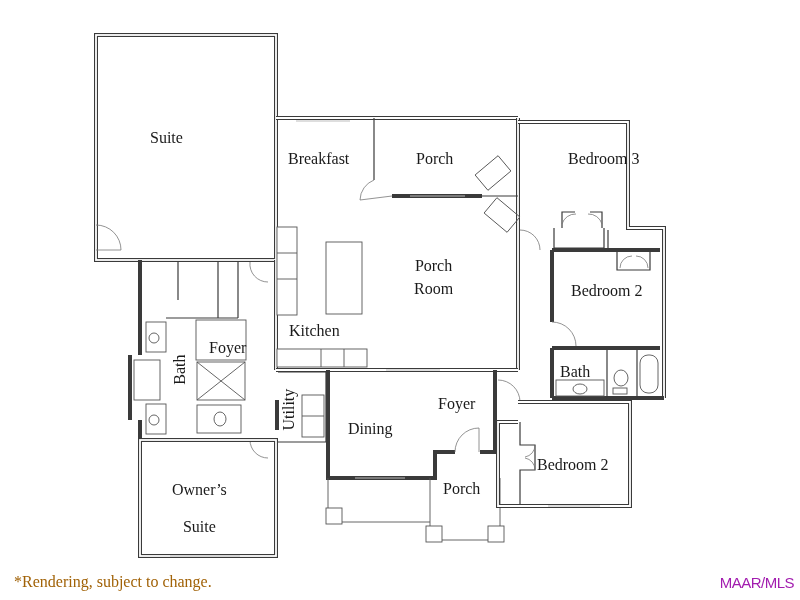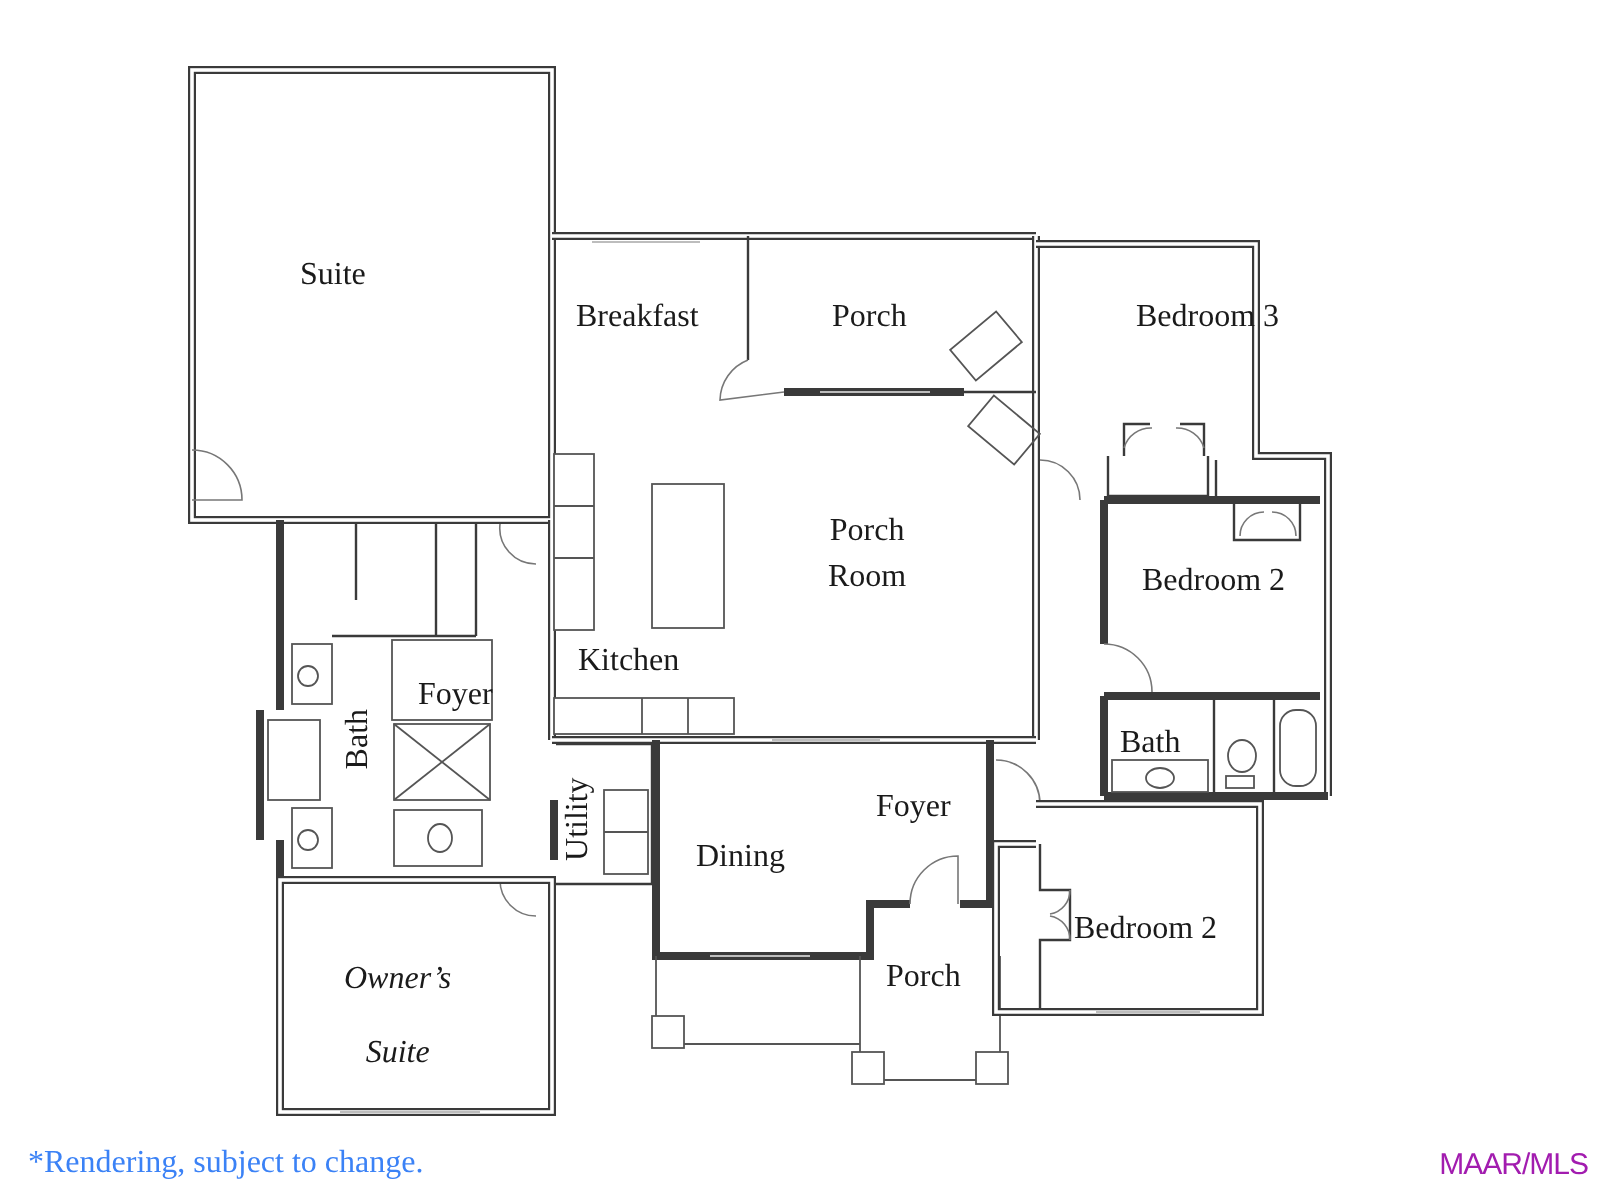--- a/index.html
+++ b/index.html
@@ -7,21 +7,21 @@
   #plan { position: absolute; left: 0; top: 0; width: 800px; height: 600px; }
   .w { fill: none; stroke: #3a3a3a; stroke-width: 1.2; }
   .wd { fill: none; stroke: #3a3a3a; stroke-width: 4; }
   .wi { fill: none; stroke: #ffffff; stroke-width: 1.8; }
   .thin { fill: none; stroke: #555; stroke-width: 0.9; }
   .win { fill: none; stroke: #bdbdbd; stroke-width: 1; }
   .swing { fill: none; stroke: #777; stroke-width: 0.8; }
   .fix { fill: #fff; stroke: #555; stroke-width: 0.9; }
   .label { position: absolute; font-family: "Liberation Serif", "DejaVu Serif", serif; font-size: 16px; color: #1a1a1a; white-space: nowrap; line-height: 1.2; text-align: center; }
   .label.vert { transform: rotate(-90deg); transform-origin: center center; }
-  .caption { position: absolute; left: 14px; top: 573px; font-family: "Liberation Serif", serif; font-size: 16px; color: #3b82f6; }
+  .caption { position: absolute; left: 14px; top: 573px; font-family: "Liberation Serif", serif; font-size: 16px; color: #a16207; }
   .watermark { position: absolute; right: 6px; top: 574px; font-family: "Liberation Sans", sans-serif; font-size: 15px; color: #a21caf; letter-spacing: -0.5px; }
 </style>
 </head>
 <body>
 
 <svg id="plan" viewBox="0 0 800 600" xmlns="http://www.w3.org/2000/svg">
 
   <g>
     <rect x="96" y="35" width="180" height="225" class="wd"></rect>
     <rect x="96" y="35" width="180" height="225" class="wi"></rect>
@@ -170,19 +170,19 @@
 <div class="label" style="left:571px;top:281px;">Bedroom 2</div>
 <div class="label" style="left:289px;top:321px;">Kitchen</div>
 <div class="label" style="left:209px;top:338px;">Foyer</div>
 <div class="label vert" style="left:164px;top:360px;">Bath</div>
 <div class="label" style="left:560px;top:362px;">Bath</div>
 <div class="label vert" style="left:268px;top:400px;">Utility</div>
 <div class="label" style="left:438px;top:394px;text-align:right;">Foyer</div>
 <div class="label" style="left:348px;top:419px;">Dining</div>
 <div class="label" style="left:537px;top:455px;">Bedroom 2</div>
 <div class="label" style="left:443px;top:479px;">Porch</div>
-<div class="label" style="left:172px;top:480px;font-style:italic;">
+<div class="label" style="left:172px;top:480px;">
   <div>Owner’s</div>
   <div style="margin-top:18px;">Suite</div>
 </div>
 
 <div class="caption">*Rendering, subject to change.</div>
 <div class="watermark">MAAR/MLS</div>
 
 </body></html>

